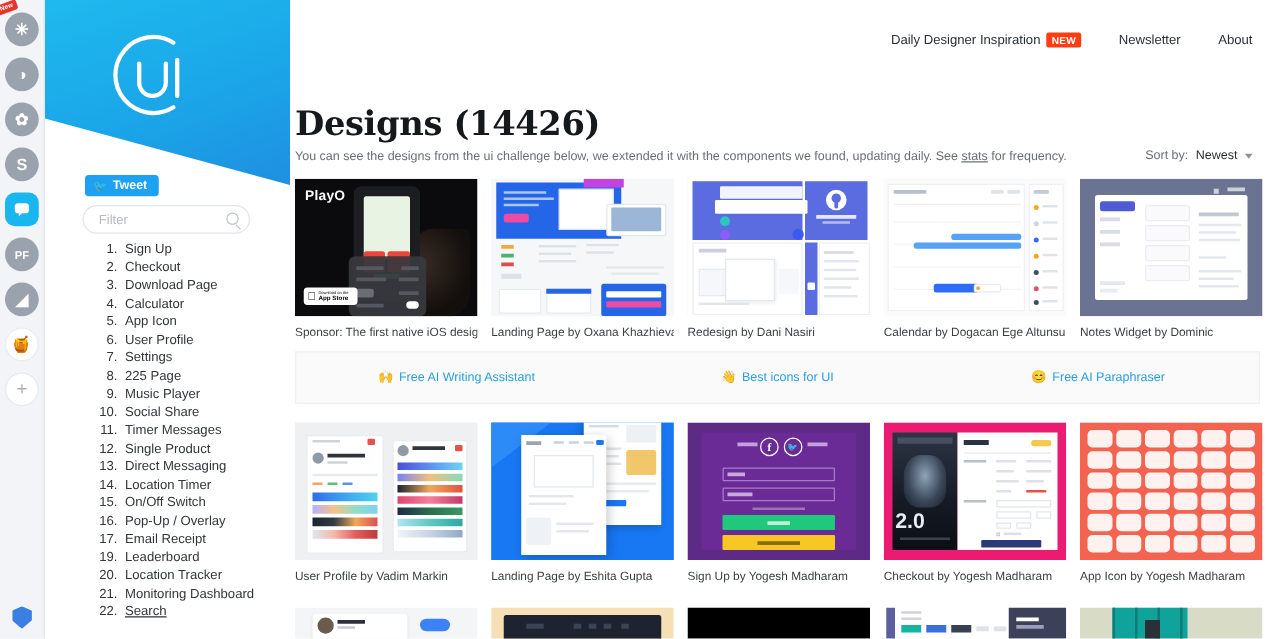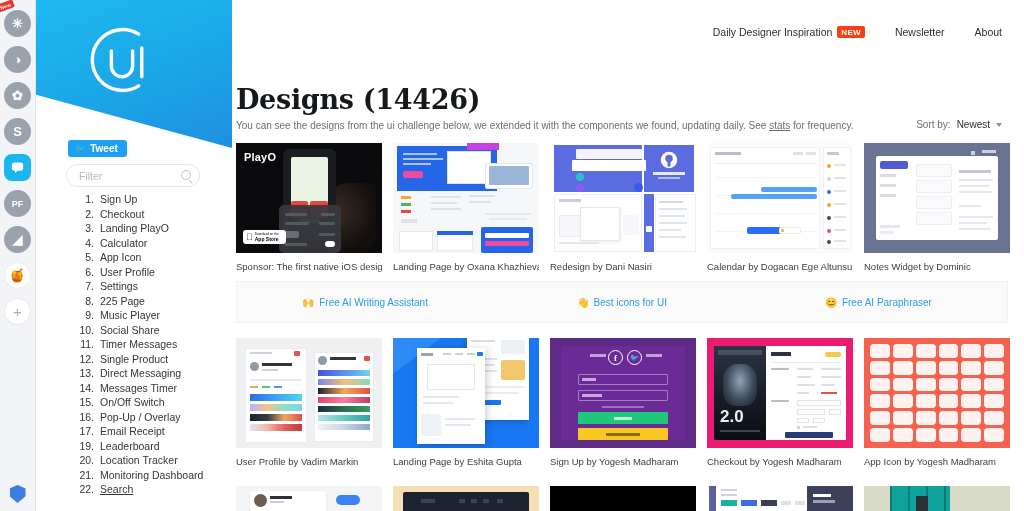--- a/index.html
+++ b/index.html
@@ -258,32 +258,32 @@
     </div>
 
     <div class="filter-wrap">
       <input class="filter-inp" placeholder="Filter" style="">
       <span class="mag"></span>
     </div>
 
     <div class="chal-list">
       <div class="chal"><span class="num">1.</span><span>Sign Up</span></div>
       <div class="chal"><span class="num">2.</span><span>Checkout</span></div>
-      <div class="chal"><span class="num">3.</span><span>Landing PlayO</span></div>
+      <div class="chal"><span class="num">3.</span><span>Download Page</span></div>
       <div class="chal"><span class="num">4.</span><span>Calculator</span></div>
       <div class="chal"><span class="num">5.</span><span>App Icon</span></div>
       <div class="chal"><span class="num">6.</span><span>User Profile</span></div>
       <div class="chal"><span class="num">7.</span><span>Settings</span></div>
       <div class="chal"><span class="num">8.</span><span>225 Page</span></div>
       <div class="chal"><span class="num">9.</span><span>Music Player</span></div>
       <div class="chal"><span class="num">10.</span><span>Social Share</span></div>
       <div class="chal"><span class="num">11.</span><span>Timer Messages</span></div>
       <div class="chal"><span class="num">12.</span><span>Single Product</span></div>
       <div class="chal"><span class="num">13.</span><span>Direct Messaging</span></div>
-      <div class="chal"><span class="num">14.</span><span>Messages Timer</span></div>
+      <div class="chal"><span class="num">14.</span><span>Location Timer</span></div>
       <div class="chal"><span class="num">15.</span><span>On/Off Switch</span></div>
       <div class="chal"><span class="num">16.</span><span>Pop-Up / Overlay</span></div>
       <div class="chal"><span class="num">17.</span><span>Email Receipt</span></div>
       <div class="chal"><span class="num">19.</span><span>Leaderboard</span></div>
       <div class="chal"><span class="num">20.</span><span>Location Tracker</span></div>
       <div class="chal"><span class="num">21.</span><span>Monitoring Dashboard</span></div>
       <div class="chal"><span class="num">22.</span><span style="text-decoration:underline">Search</span></div>
     </div>
   </div>
 
@@ -588,21 +588,21 @@
         </div>
         <div class="cap">Sign Up by Yogesh Madharam</div>
       </div>
 
       <div class="card">
         <div class="thumb">
           <div class="l9">
             <div class="t-abs" style="left:7px;top:8px;width:52px;height:94px;background:linear-gradient(180deg,#2c3545 0%,#151a24 60%,#0b0e14 100%)"></div>
             <div class="t-abs" style="left:11px;top:12px;width:44px;height:5px;background:#5a6678;opacity:.6"></div>
             <div class="t-abs" style="left:16px;top:26px;width:34px;height:42px;background:radial-gradient(ellipse at 50% 40%, #8fa3b8 0%, #3d4a5c 55%, #141a24 100%);border-radius:40% 40% 35% 35%"></div>
-            <div class="t-abs" style="left:13px;top:68px;width:42px;height:22px;color:#e8edf4;font-size:17px;font-weight:bold;font-family:'Liberation Sans',sans-serif;text-align:left;line-height:22px">2.0</div>
+            <div class="t-abs" style="left:0;top:68px;width:42px;height:22px;color:#e8edf4;font-size:17px;font-weight:bold;font-family:'Liberation Sans',sans-serif;text-align:center;line-height:22px">2.0</div>
             <div class="t-abs" style="left:13px;top:92px;width:40px;height:2px;background:#5a6678;opacity:.6"></div>
             <div class="t-abs" style="left:59px;top:8px;width:80px;height:94px;background:#fff"></div>
             <div class="t-abs" style="left:64px;top:14px;width:20px;height:4px;background:#2b3240"></div>
             <div class="t-abs" style="left:118px;top:14px;width:16px;height:5px;background:#f6c84c;border-radius:2px"></div>
             <div class="t-abs" style="left:64px;top:24px;width:70px;height:1px;background:#e6e9ee"></div>
             <div class="t-abs" style="left:64px;top:30px;width:18px;height:2px;background:#b8bfc9"></div>
             <div class="t-abs" style="left:90px;top:30px;width:16px;height:2px;background:#dde1e7"></div>
             <div class="t-abs" style="left:114px;top:30px;width:20px;height:2px;background:#dde1e7"></div>
             <div class="t-abs" style="left:90px;top:38px;width:14px;height:2px;background:#dde1e7"></div>
             <div class="t-abs" style="left:114px;top:38px;width:20px;height:2px;background:#dde1e7"></div>

